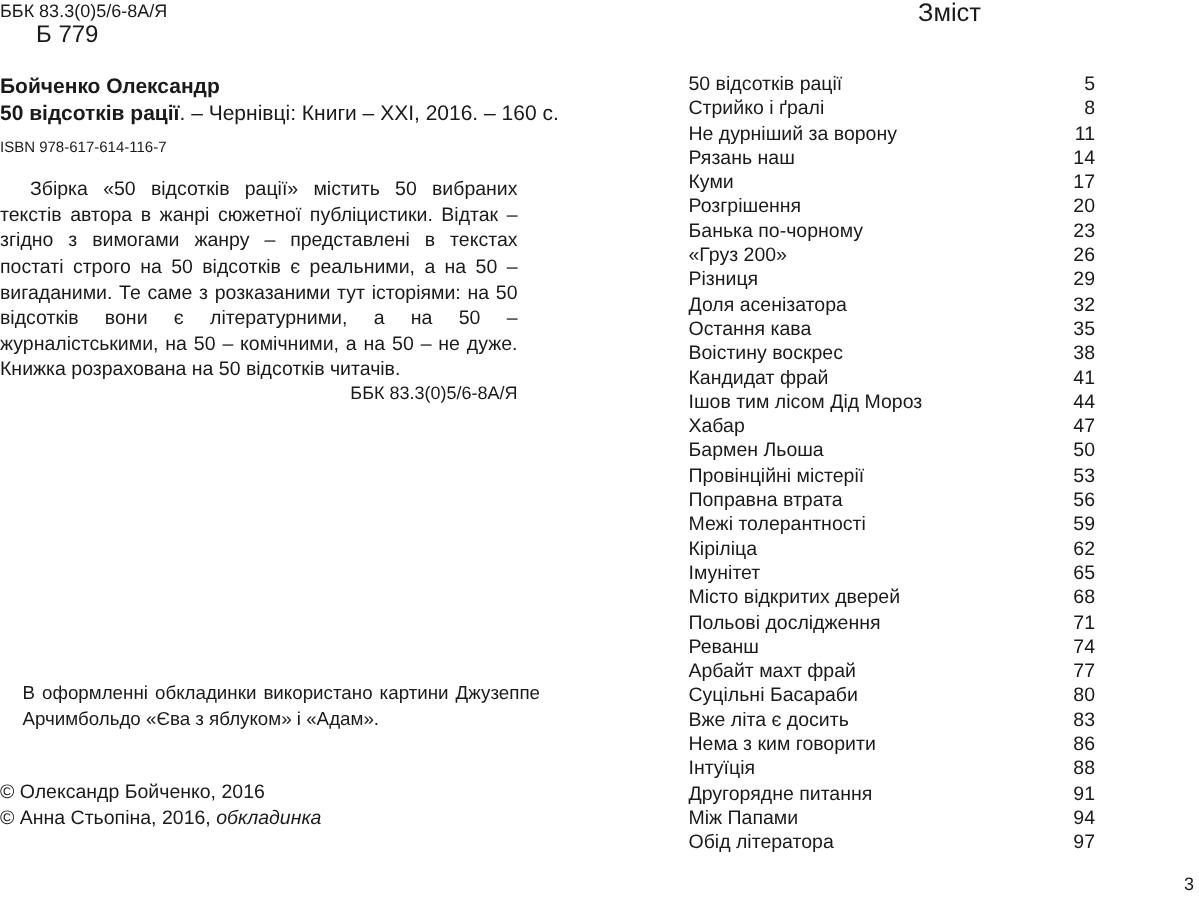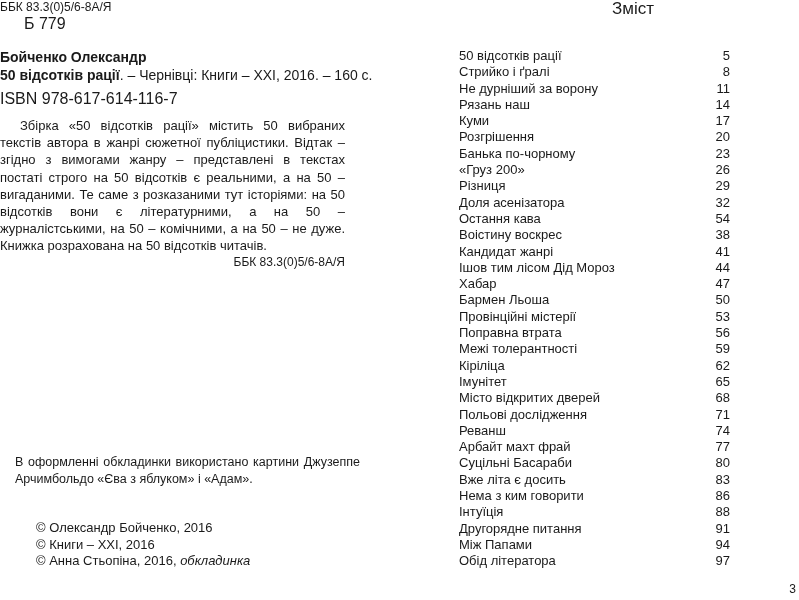--- a/index.html
+++ b/index.html
@@ -57,21 +57,21 @@
       top: 66px;
       font-size: 14px;
       line-height: 18px;
       white-space: nowrap;
     }
     .bibline .bold { font-weight: bold; }
     .isbn {
       position: absolute;
       left: 0;
       top: 92px;
-      font-size: 16px;
+      font-size: 10px;
       line-height: 14px;
     }
     .summary {
       position: absolute;
       left: 0;
       top: 117px;
       width: 345px;
       font-size: 13px;
       line-height: 17.2px;
       text-align: justify;
@@ -95,21 +95,20 @@
       text-align: justify;
       text-align-last: left;
       margin: 15px;
     }
     .copyrights {
       position: absolute;
       left: 0;
       top: 520px;
       font-size: 13px;
       line-height: 16.5px;
-      padding-left: 36px;
     }
     .copyrights div { white-space: nowrap; }
     .copyrights .it { font-style: italic; }
 
     .toc-title {
       position: absolute;
       left: 208px;
       top: 0;
       font-size: 17px;
       line-height: 18px;
@@ -148,21 +147,20 @@
   <div class="author">Бойченко Олександр</div>
   <div class="bibline">
     <span class="bold">50 відсотків рації</span><span>. – Чернівці: Книги – XXI, 2016. – 160 с.</span>
   </div>
   <div class="isbn">ISBN 978-617-614-116-7</div>
   <p class="summary">Збірка «50 відсотків рації» містить 50 вибраних текстів автора в жанрі сюжетної публіцистики. Відтак – згідно з вимогами жанру – представлені в текстах постаті строго на 50 відсотків є реальними, а на 50 – вигаданими. Те саме з розказаними тут історіями: на 50 відсотків вони є літературними, а на 50 – журналістськими, на 50 – комічними, а на 50 – не дуже. Книжка розрахована на 50 відсотків читачів.</p>
   <div class="bbk-bottom">ББК 83.3(0)5/6-8А/Я</div>
   <p class="cover-note">В оформленні обкладинки використано картини Джузеппе Арчимбольдо «Єва з яблуком» і «Адам».</p>
   <div class="copyrights">
     <div><span>© Олександр Бойченко, 2016</span></div>
-    <div><span>© Книги – XXI, 2016</span></div>
     <div><span>© Анна Стьопіна, 2016, </span><span class="it">обкладинка</span></div>
   </div>
 </div>
 
 <div class="page-right">
   <div class="toc-title">Зміст</div>
   <ul class="toc" id="toc-list">
       <li class="toc-item">
         <span>50 відсотків рації</span>
         <span>5</span>
@@ -198,28 +196,28 @@
       <li class="toc-item">
         <span>Різниця</span>
         <span>29</span>
       </li>
       <li class="toc-item">
         <span>Доля асенізатора</span>
         <span>32</span>
       </li>
       <li class="toc-item">
         <span>Остання кава</span>
-        <span>54</span>
+        <span>35</span>
       </li>
       <li class="toc-item">
         <span>Воістину воскрес</span>
         <span>38</span>
       </li>
       <li class="toc-item">
-        <span>Кандидат жанрі</span>
+        <span>Кандидат фрай</span>
         <span>41</span>
       </li>
       <li class="toc-item">
         <span>Ішов тим лісом Дід Мороз</span>
         <span>44</span>
       </li>
       <li class="toc-item">
         <span>Хабар</span>
         <span>47</span>
       </li>

